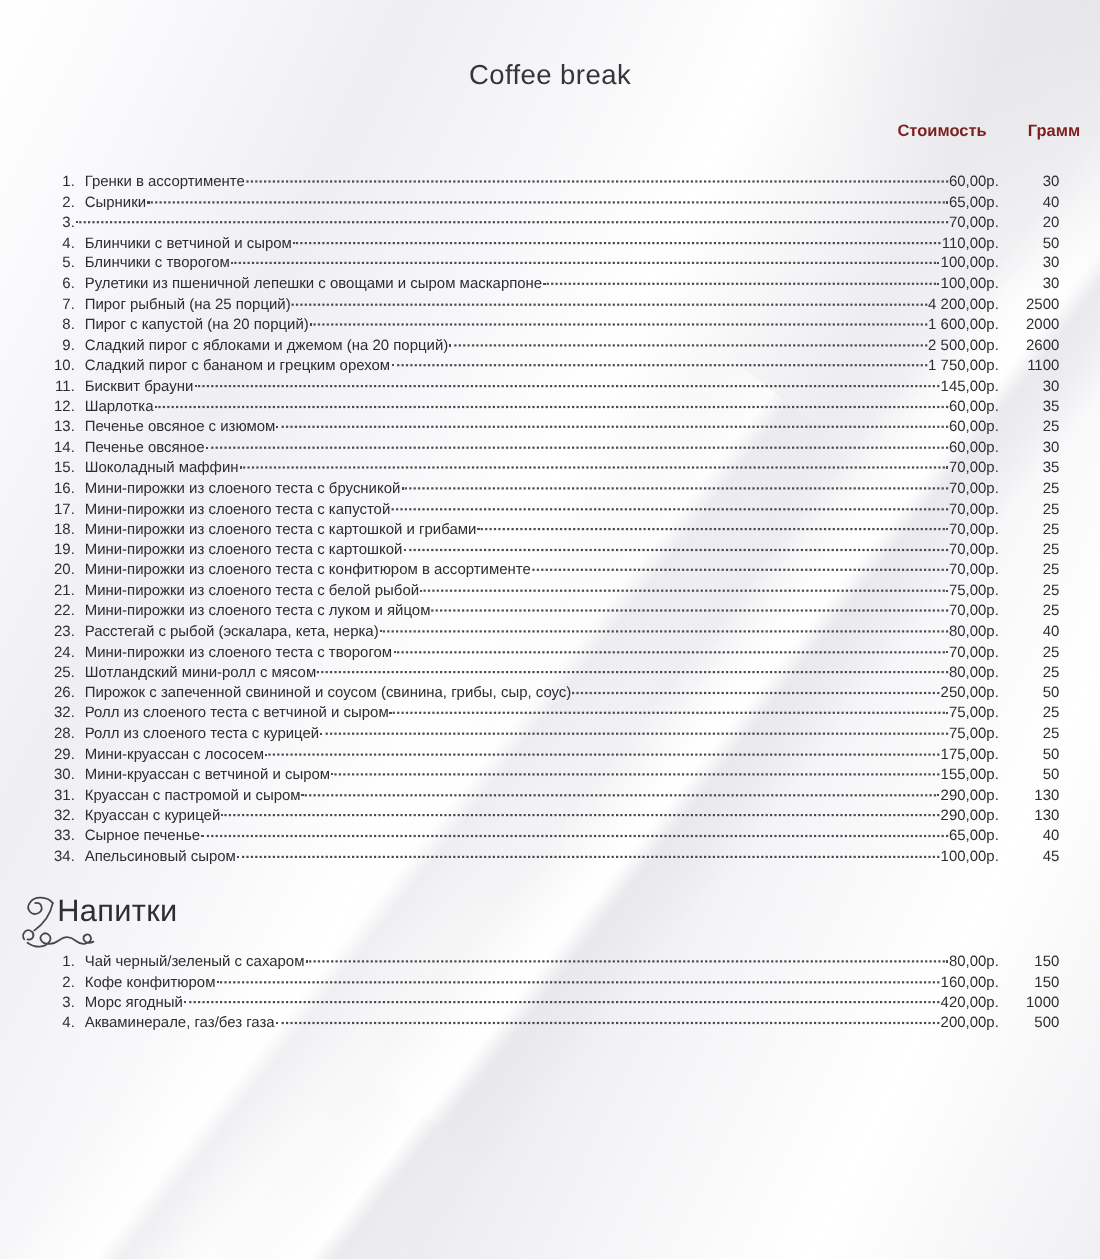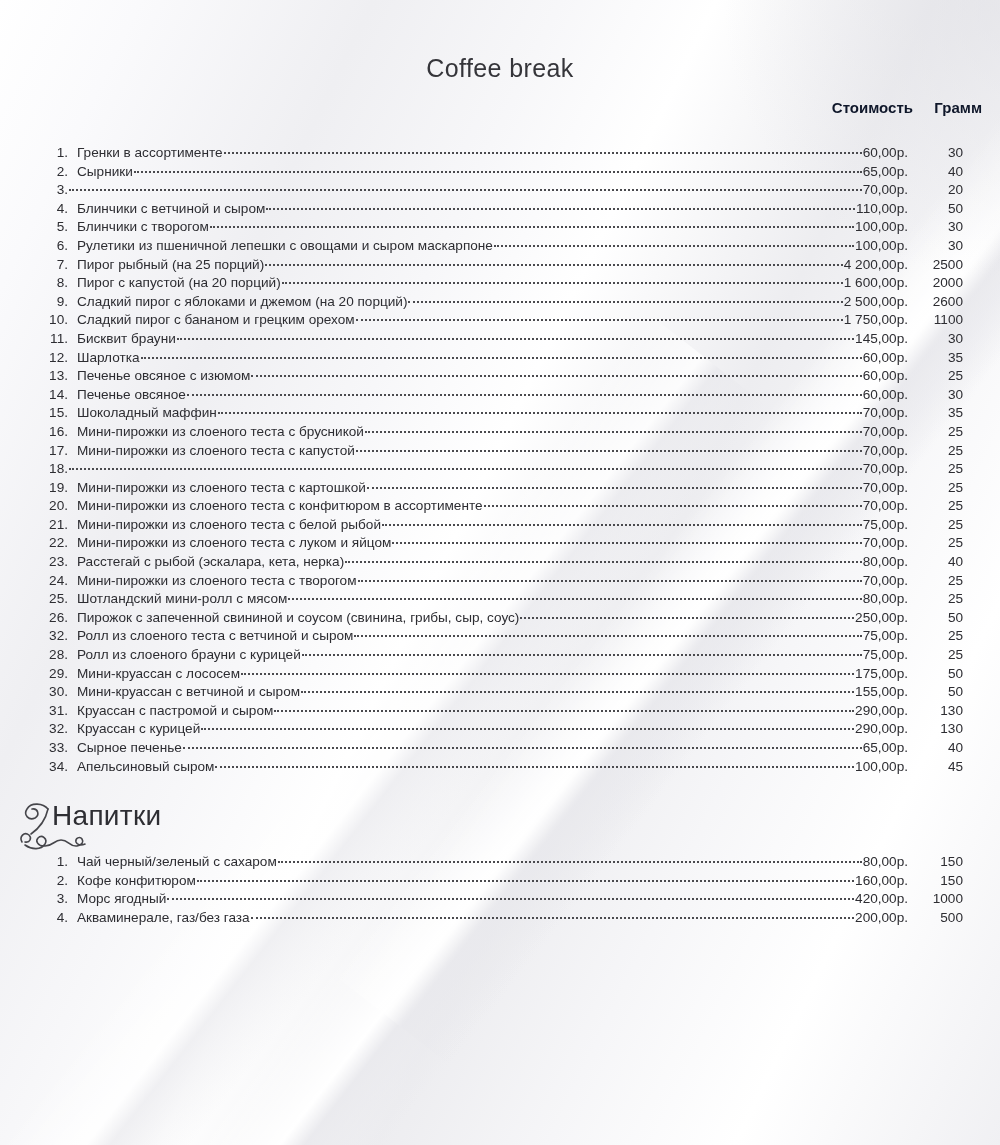--- a/index.html
+++ b/index.html
@@ -35,22 +35,22 @@
 
   
   .title {
     margin:54px 0 0 0;
     text-align:center;
     font-size:25px; font-weight:400; letter-spacing:.4px;
     color:#35353a;
   }
   .col-headers {
     display:flex; justify-content:flex-end; align-items:baseline;
-    margin-top:16px; padding-right:18px;
-    font-size:15px; font-weight:bold; color:#0f172a;
+    margin-top:28px; padding-right:18px;
+    font-size:15px; font-weight:bold; color:#7f1d1d;gap:16px;
   }
   .col-headers .h-price { text-align:right; }
   .col-headers .h-grams { width:69px; text-align:right; }
 
   
   .menu-list { margin-top:28px; }
   .row {
     display:flex; align-items:baseline;
     height:18.6px; line-height:18.6px;
     padding:0 37px 0 40px;
@@ -215,20 +215,21 @@
   </div>
         <div class="row">
     <span class="num">17.</span>
     <span class="name">Мини-пирожки из слоеного теста с капустой</span>
     <span class="leader"></span>
     <span class="price">70,00р.</span>
     <span class="grams">25</span>
   </div>
         <div class="row">
     <span class="num">18.</span>
+    <span class="name">Мини-пирожки из слоеного теста с картошкой и грибами</span>
     <span class="leader"></span>
     <span class="price">70,00р.</span>
     <span class="grams">25</span>
   </div>
         <div class="row">
     <span class="num">19.</span>
     <span class="name">Мини-пирожки из слоеного теста с картошкой</span>
     <span class="leader"></span>
     <span class="price">70,00р.</span>
     <span class="grams">25</span>
@@ -284,21 +285,21 @@
   </div>
         <div class="row">
     <span class="num">32.</span>
     <span class="name">Ролл из слоеного теста с ветчиной и сыром</span>
     <span class="leader"></span>
     <span class="price">75,00р.</span>
     <span class="grams">25</span>
   </div>
         <div class="row">
     <span class="num">28.</span>
-    <span class="name">Ролл из слоеного брауни с курицей</span>
+    <span class="name">Ролл из слоеного теста с курицей</span>
     <span class="leader"></span>
     <span class="price">75,00р.</span>
     <span class="grams">25</span>
   </div>
         <div class="row">
     <span class="num">29.</span>
     <span class="name">Мини-круассан с лососем</span>
     <span class="leader"></span>
     <span class="price">175,00р.</span>
     <span class="grams">50</span>

